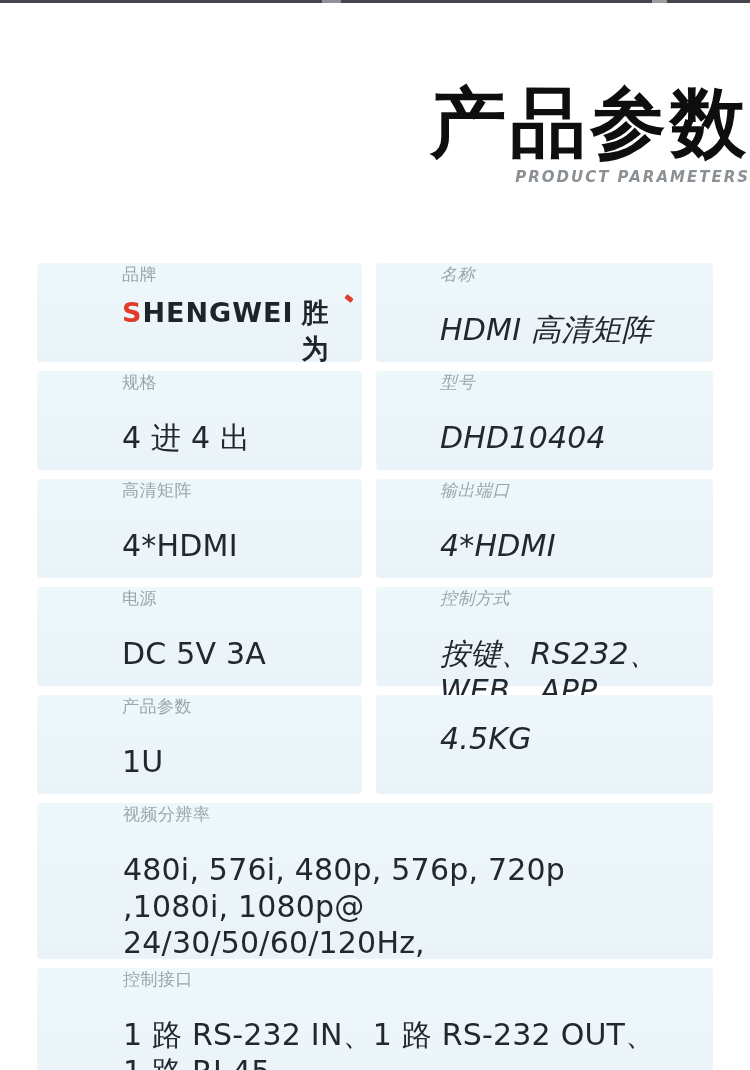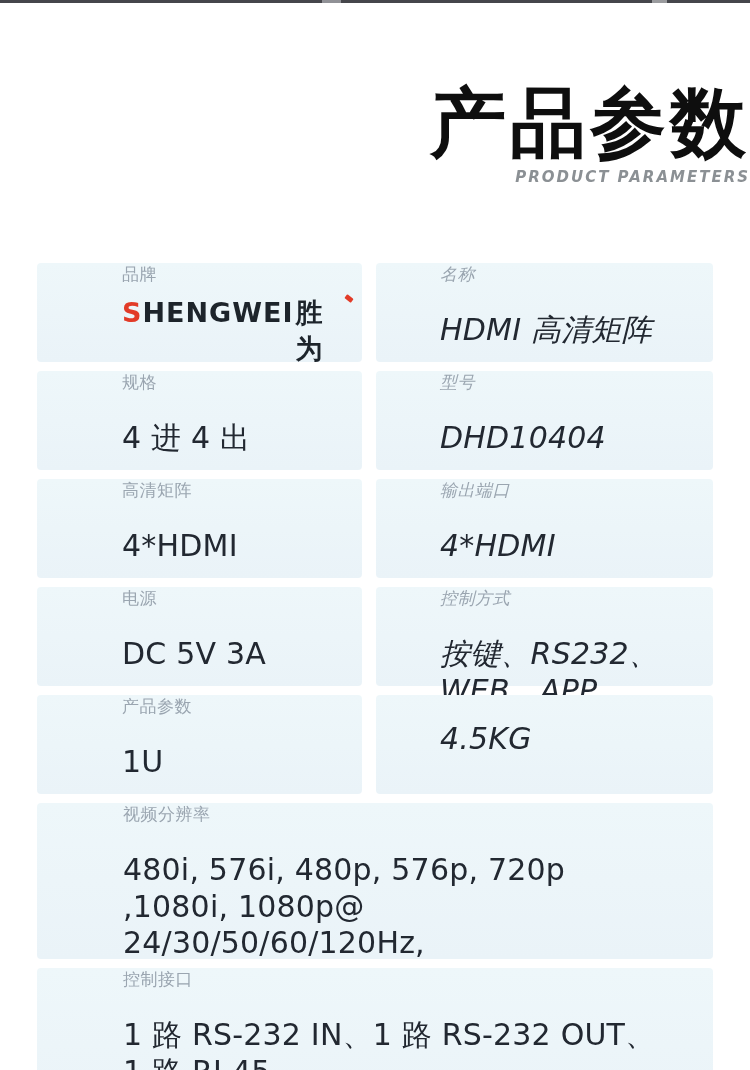--- a/index.html
+++ b/index.html
@@ -56,21 +56,21 @@
     margin-top: 26px;
     font-size: 30px; color: #222831; font-weight: 500;
     letter-spacing: 0.2px; line-height: 1.22;
   }
   .value.pre { white-space: pre-line; }
 
   
   .logo { margin-top: 9px; font-size: 27px; font-weight: 800; color: #1d242b;
           letter-spacing: 1px; display: flex; align-items: baseline; }
   .logo-s { color: #e23b28; }
-  .logo-cn { margin-left: 2px; font-weight: 900; letter-spacing: 2px; position: relative; }
+  .logo-cn { margin-left: 8px; font-weight: 900; letter-spacing: 2px; position: relative; }
   .logo-cn .red-dot {
     position: absolute; top: 1px; right: -1px;
     width: 8px; height: 5px; background: #e23b28;
     transform: rotate(38deg); border-radius: 1px;
   }
 </style>
 </head>
 <body>
 
 <div class="page">

